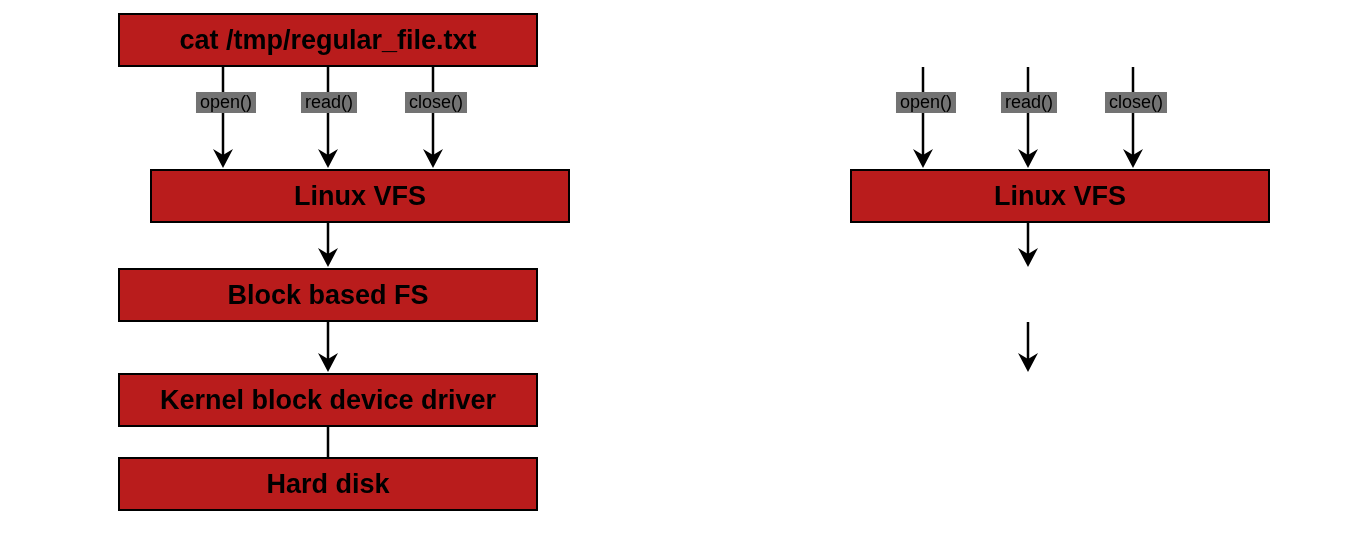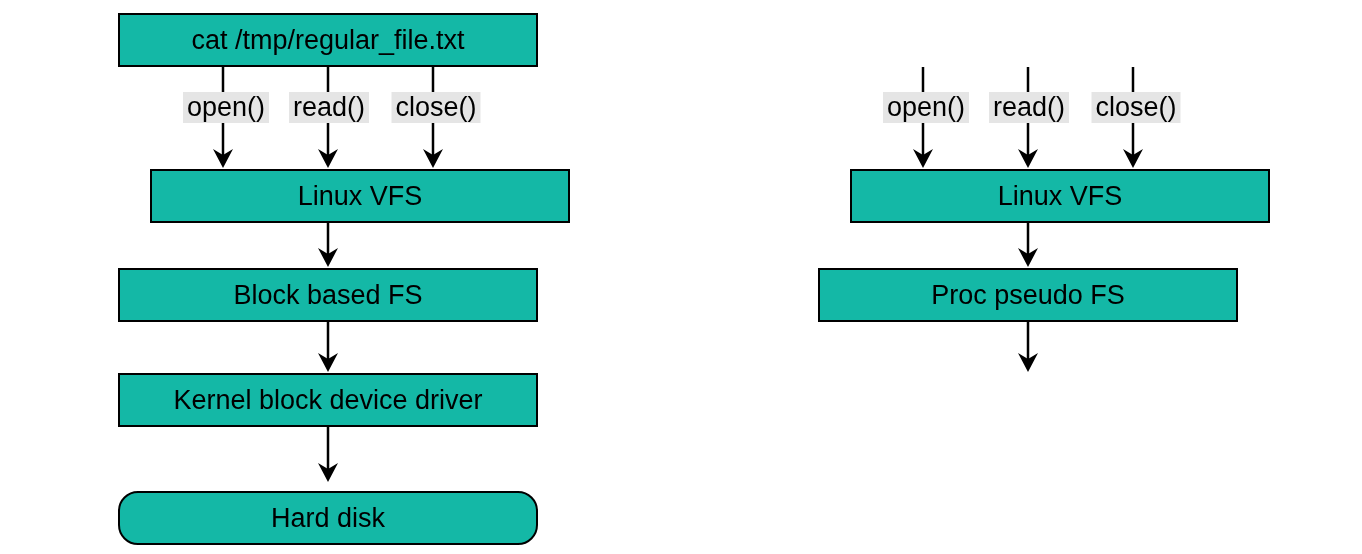--- a/index.html
+++ b/index.html
@@ -21,46 +21,47 @@
     left: 0;
     top: 0;
     width: 1362px;
     height: 554px;
   }
   .box {
     position: absolute;
     width: 420px;
     height: 54px;
     border: 2.5px solid #000000;
-    background: #14b8a6;
+    background: #b91c1c;
     display: flex;
     align-items: center;
     justify-content: center;
     font-size: 27px;
     line-height: 1;
     white-space: nowrap;
     box-sizing: border-box;
+    font-weight: bold;
   }
   .syscall {
     position: absolute;
     transform: translateX(-50%);
-    background: #e5e5e5;
+    background: #737373;
     padding: 0 4px;
-    font-size: 27px;
+    font-size: 18px;
     line-height: 1.15;
     white-space: nowrap;
   }
   
   .lx  { left: 118px; }
   .rx  { left: 818px; }
   .row1 { top: 13px; }
   .row2 { top: 169px; margin-left: 32px; }
   .row3 { top: 268px; }
   .row4 { top: 373px; }
-  .row5 { top: 491px; border-radius: 20px; }
+  .row5 { top: 457px; }
   .lblrow { top: 92px; }
 </style>
 </head>
 <body>
 
 <div class="canvas">
 
   <svg class="arrows" viewBox="0 0 1362 554" xmlns="http://www.w3.org/2000/svg" stroke="#000000" stroke-width="2.5" fill="#000000">
 
     <g>
@@ -122,15 +123,14 @@
   <div class="box lx row3">Block based FS</div>
   <div class="box lx row4">Kernel block device driver</div>
   <div class="box lx row5">Hard disk</div>
 
 
   <span class="syscall lblrow" style="left:926px;">open()</span>
   <span class="syscall lblrow" style="left:1029px;">read()</span>
   <span class="syscall lblrow" style="left:1136px;">close()</span>
 
   <div class="box rx row2">Linux VFS</div>
-  <div class="box rx row3">Proc pseudo FS</div>
 
 </div>
 
 </body></html>

